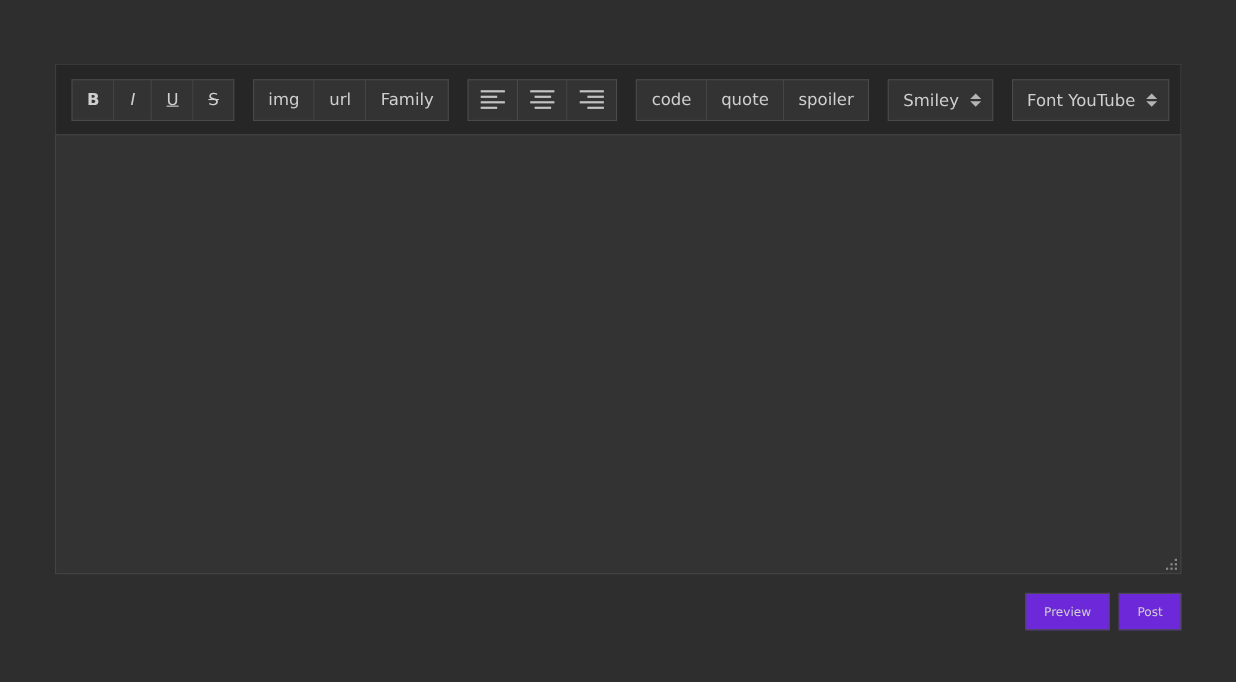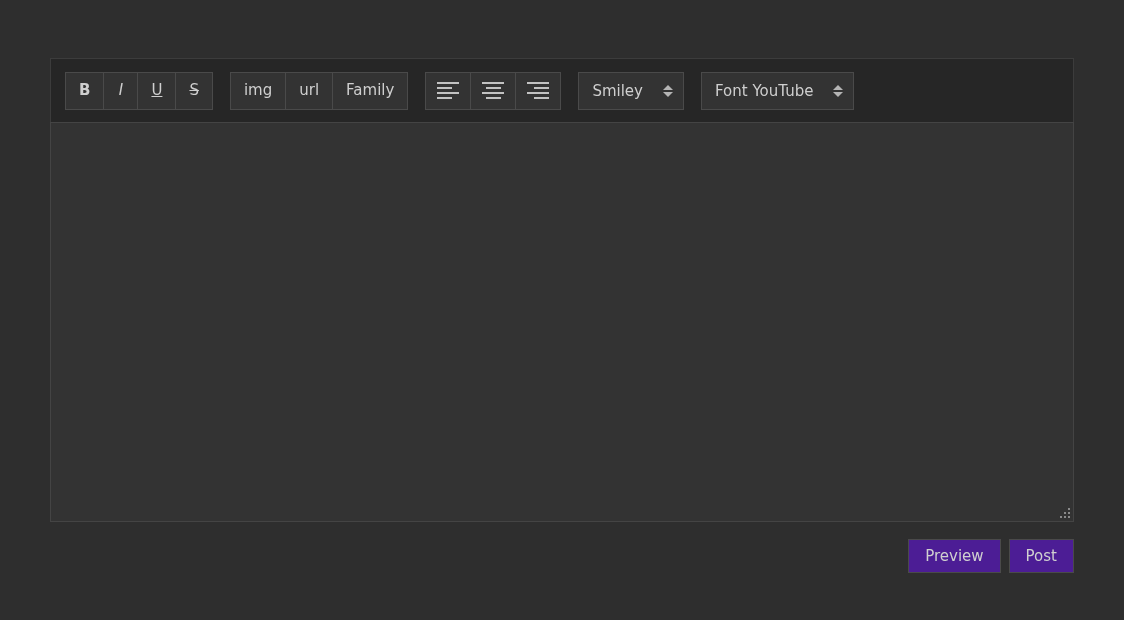--- a/index.html
+++ b/index.html
@@ -77,21 +77,21 @@
   
   .tselect {
     background: #333333;
     border: 1px solid #4a4a4a;
     color: #cfcfcf;
     font-size: 15px;
     height: 38px;
     padding: 0 10px 0 13px;
     display: flex;
     align-items: center;
-    gap: 20px;
+    gap: 10px;
     cursor: pointer;
     user-select: none;
     white-space: nowrap;
   }
   .spin { display: flex; flex-direction: column; gap: 2px; }
   .spin .up, .spin .dn {
     width: 0; height: 0;
     border-left: 5px solid transparent;
     border-right: 5px solid transparent;
   }
@@ -126,24 +126,24 @@
   }
 
   
   .actions {
     margin-top: 17px;
     display: flex;
     justify-content: flex-end;
     gap: 8px;
   }
   .abtn {
-    background: #4c1d95;
+    background: #6d28d9;
     border: 1px solid #4a4a4a;
     color: #d0d0d0;
-    font-size: 15px;
+    font-size: 11px;
     height: 34px;
     padding: 0 16px;
     cursor: pointer;
     font-family: "DejaVu Sans", "Liberation Sans", sans-serif;
   }
 </style>
 </head>
 <body>
 
 <div id="editor-root">
@@ -197,20 +197,31 @@
       <div class="tbtn icon">
         <span class="align-ico right">
             <i></i>
             <i></i>
             <i></i>
             <i></i>
           </span>
       </div>
     </div>
 
+    <div class="btn-group">
+      <div class="tbtn">
+          <span>code</span>
+        </div>
+      <div class="tbtn">
+          <span>quote</span>
+        </div>
+      <div class="tbtn">
+          <span>spoiler</span>
+        </div>
+    </div>
 
     <div class="tselect">
       <span>Smiley</span>
       <span class="spin">
           <span class="up"></span>
           <span class="dn"></span>
         </span>
     </div>
 
     <div class="tselect">

